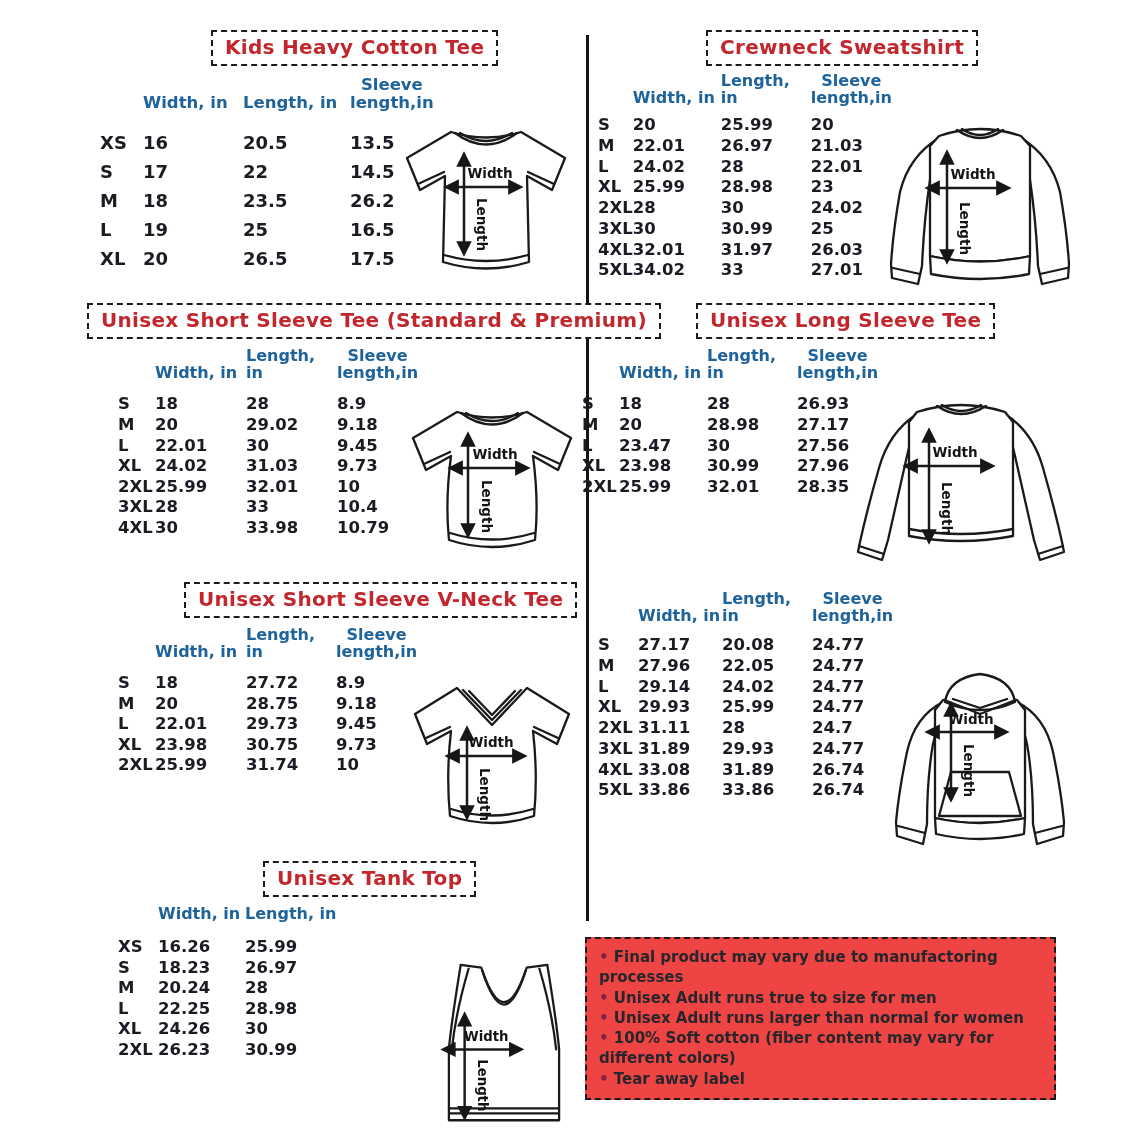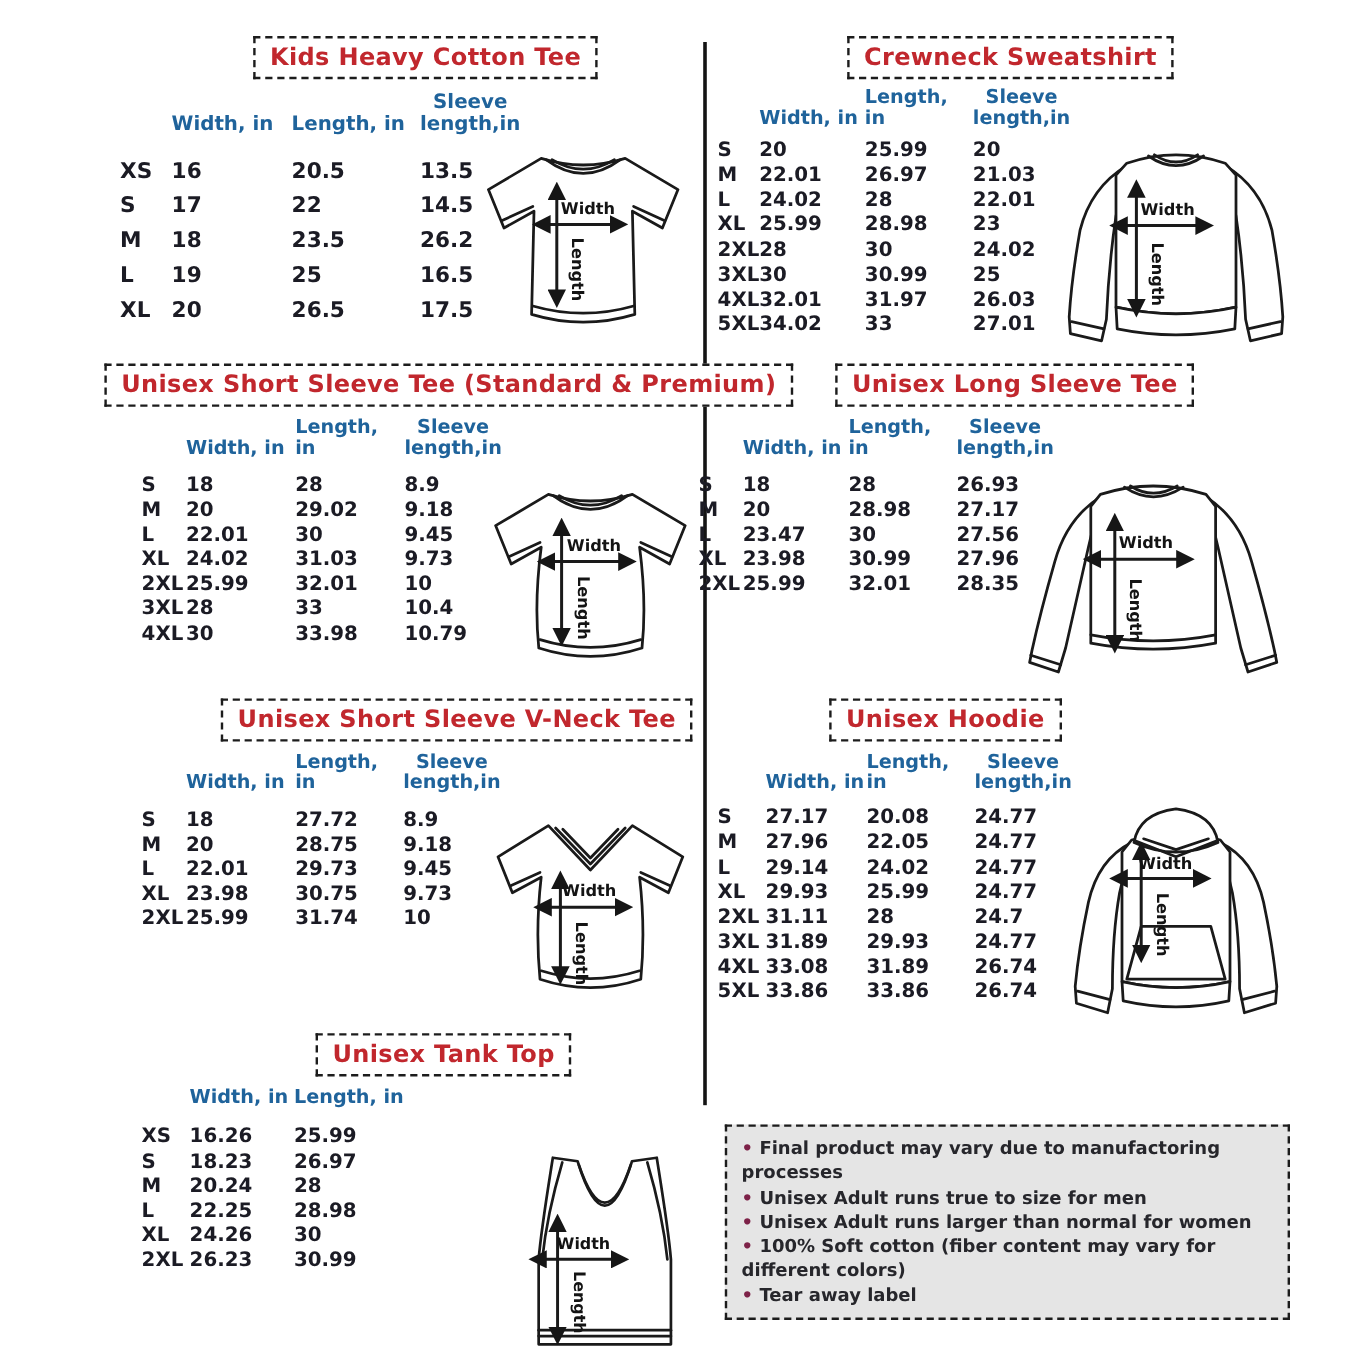--- a/index.html
+++ b/index.html
@@ -58,22 +58,22 @@
   .garment path.fill { fill:#ffffff; }
   .garment line.meas { stroke-width:2.5; }
   .garment text {
     font-family:"DejaVu Sans", sans-serif; font-weight:bold;
     fill:#141414; font-size:13.5px; stroke:none;
   }
 
   .divider { position:absolute; left:586px; top:35px; width:3px; height:886px; background:#141414; }
 
   .notes-box {
-    position:absolute; left:604px; top:937px; width:471px;
-    border:2px dashed #1c1c1c; background:#e5e5e5; padding:8px 12px 9px 12px;
+    position:absolute; left:585px; top:937px; width:471px;
+    border:2px dashed #1c1c1c; background:#ef4444; padding:8px 12px 9px 12px;
   }
   .notes-box ul { list-style:none; }
   .notes-box li { color:#26262b; font-weight:bold; font-size:15px; line-height:20.3px; }
   .notes-box li::before { content:"\2022\00a0"; color:#7d2248; }
 </style>
 </head>
 <body>
 
 <div id="canvas">
 
@@ -455,23 +455,20 @@
       <path d="M23 68 L47 57"></path>
       <path d="M155 68 L131 57"></path>
       <line class="meas" x1="64" y1="60" x2="64" y2="146" marker-start="url(#arrow)" marker-end="url(#arrow)"></line>
       <line class="meas" x1="46" y1="86" x2="120" y2="86" marker-start="url(#arrow)" marker-end="url(#arrow)"></line>
       <text x="88" y="77" text-anchor="middle">Width</text>
       <text transform="rotate(90 77 98)" x="77" y="98">Length</text>
     </svg>
   </div>
 
   <div class="section" style="left:595px; top:582px; width:545px;">
-    <div class="title-box" style="margin-left:96px;">
-      <span>Unisex Hoodie</span>
-    </div>
     <table class="tbl hd-tbl">
       <colgroup>
           <col style="width:40px">
           <col style="width:84px">
           <col style="width:90px">
           <col style="width:78px">
         </colgroup>
       <thead>
         <tr>
           <th></th>

